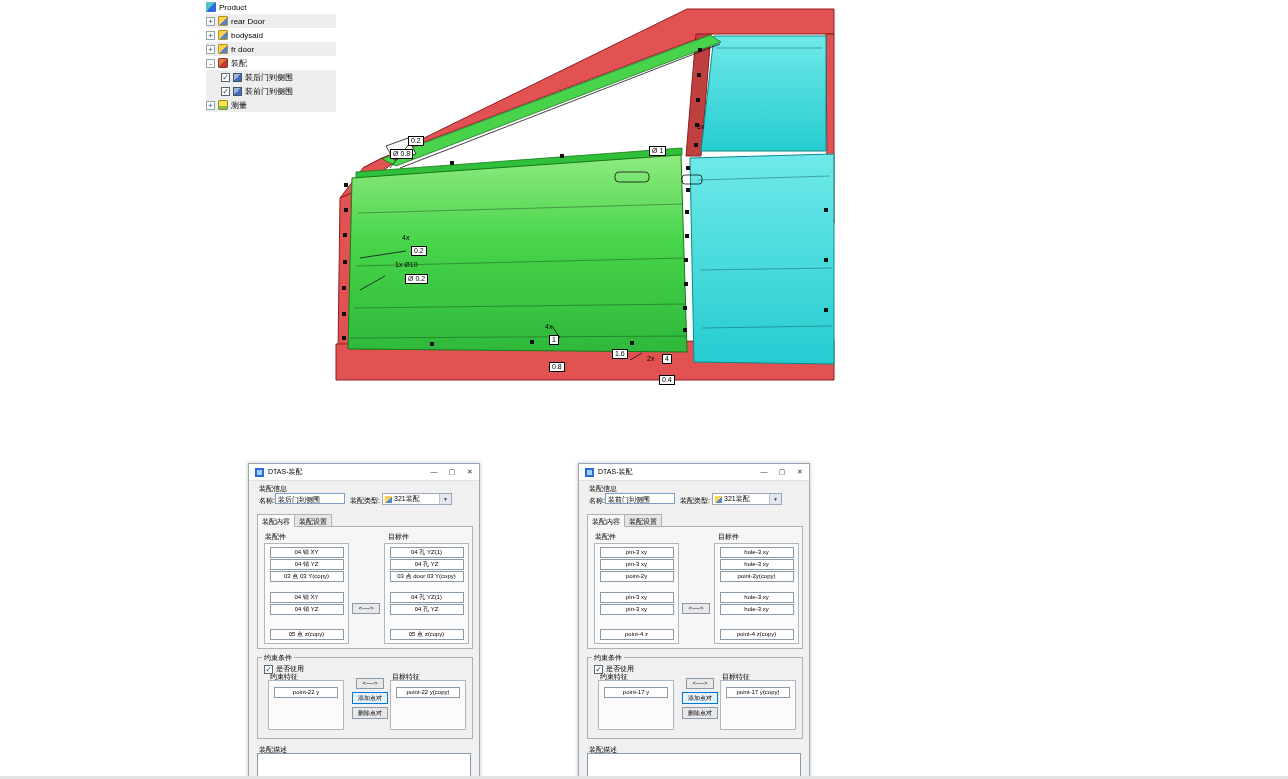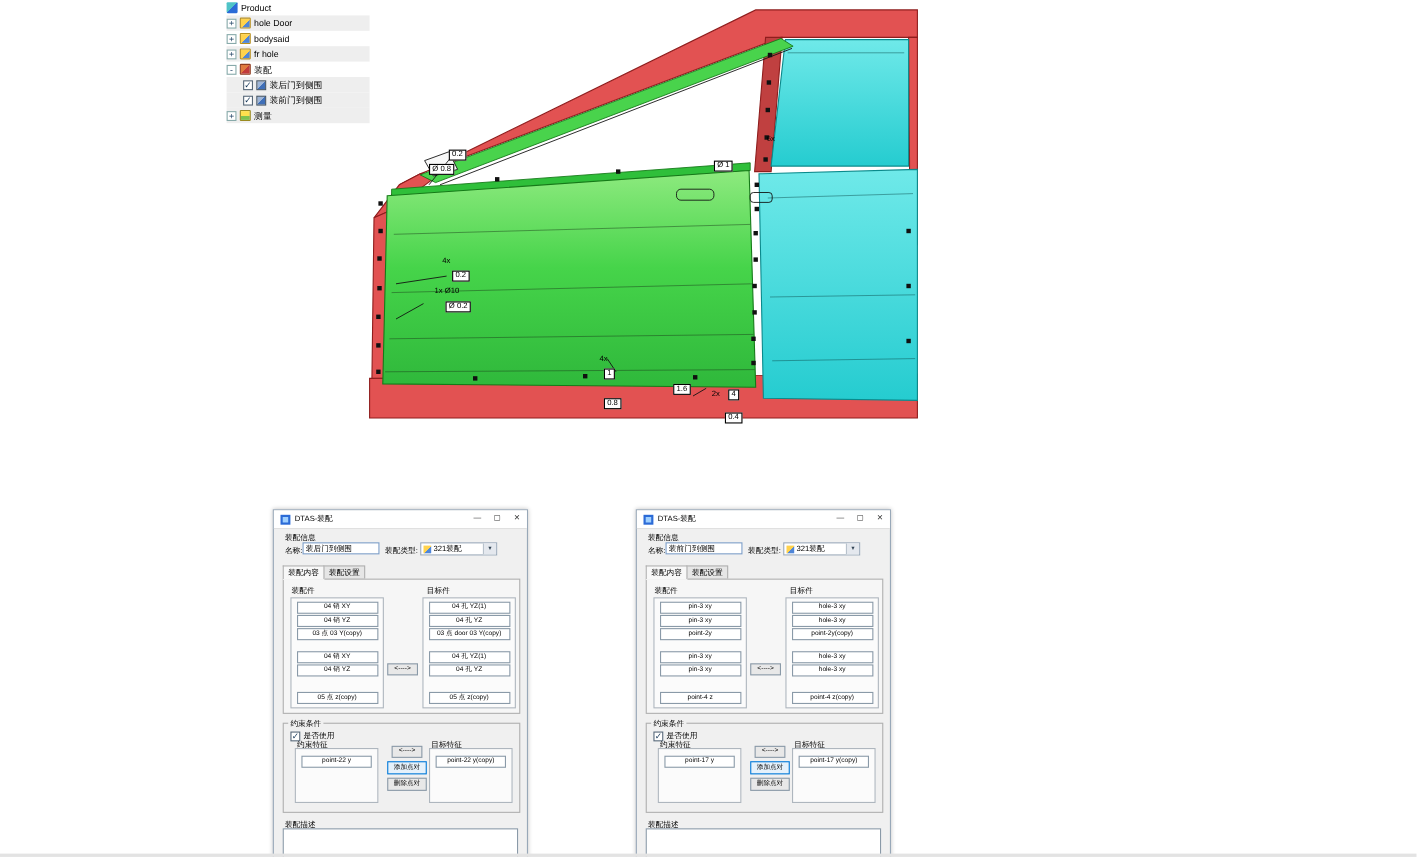--- a/index.html
+++ b/index.html
@@ -91,31 +91,31 @@
 <div class="canvas">
 
   <div class="tree">
     <div class="trow">
       <span class="ticon i-product"></span>
       <span>Product</span>
     </div>
     <div class="trow gray">
       <span class="expander">+</span>
       <span class="ticon i-part"></span>
-      <span>hole Door</span>
+      <span>rear Door</span>
     </div>
     <div class="trow">
       <span class="expander">+</span>
       <span class="ticon i-part"></span>
       <span>bodysaid</span>
     </div>
     <div class="trow gray">
       <span class="expander">+</span>
       <span class="ticon i-part"></span>
-      <span>fr hole</span>
+      <span>fr door</span>
     </div>
     <div class="trow">
       <span class="expander">-</span>
       <span class="ticon i-assy"></span>
       <span>装配</span>
     </div>
     <div class="trow gray">
       <span class="indent1"></span>
       <span class="chkbox"></span>
       <span class="i-sub"></span>

